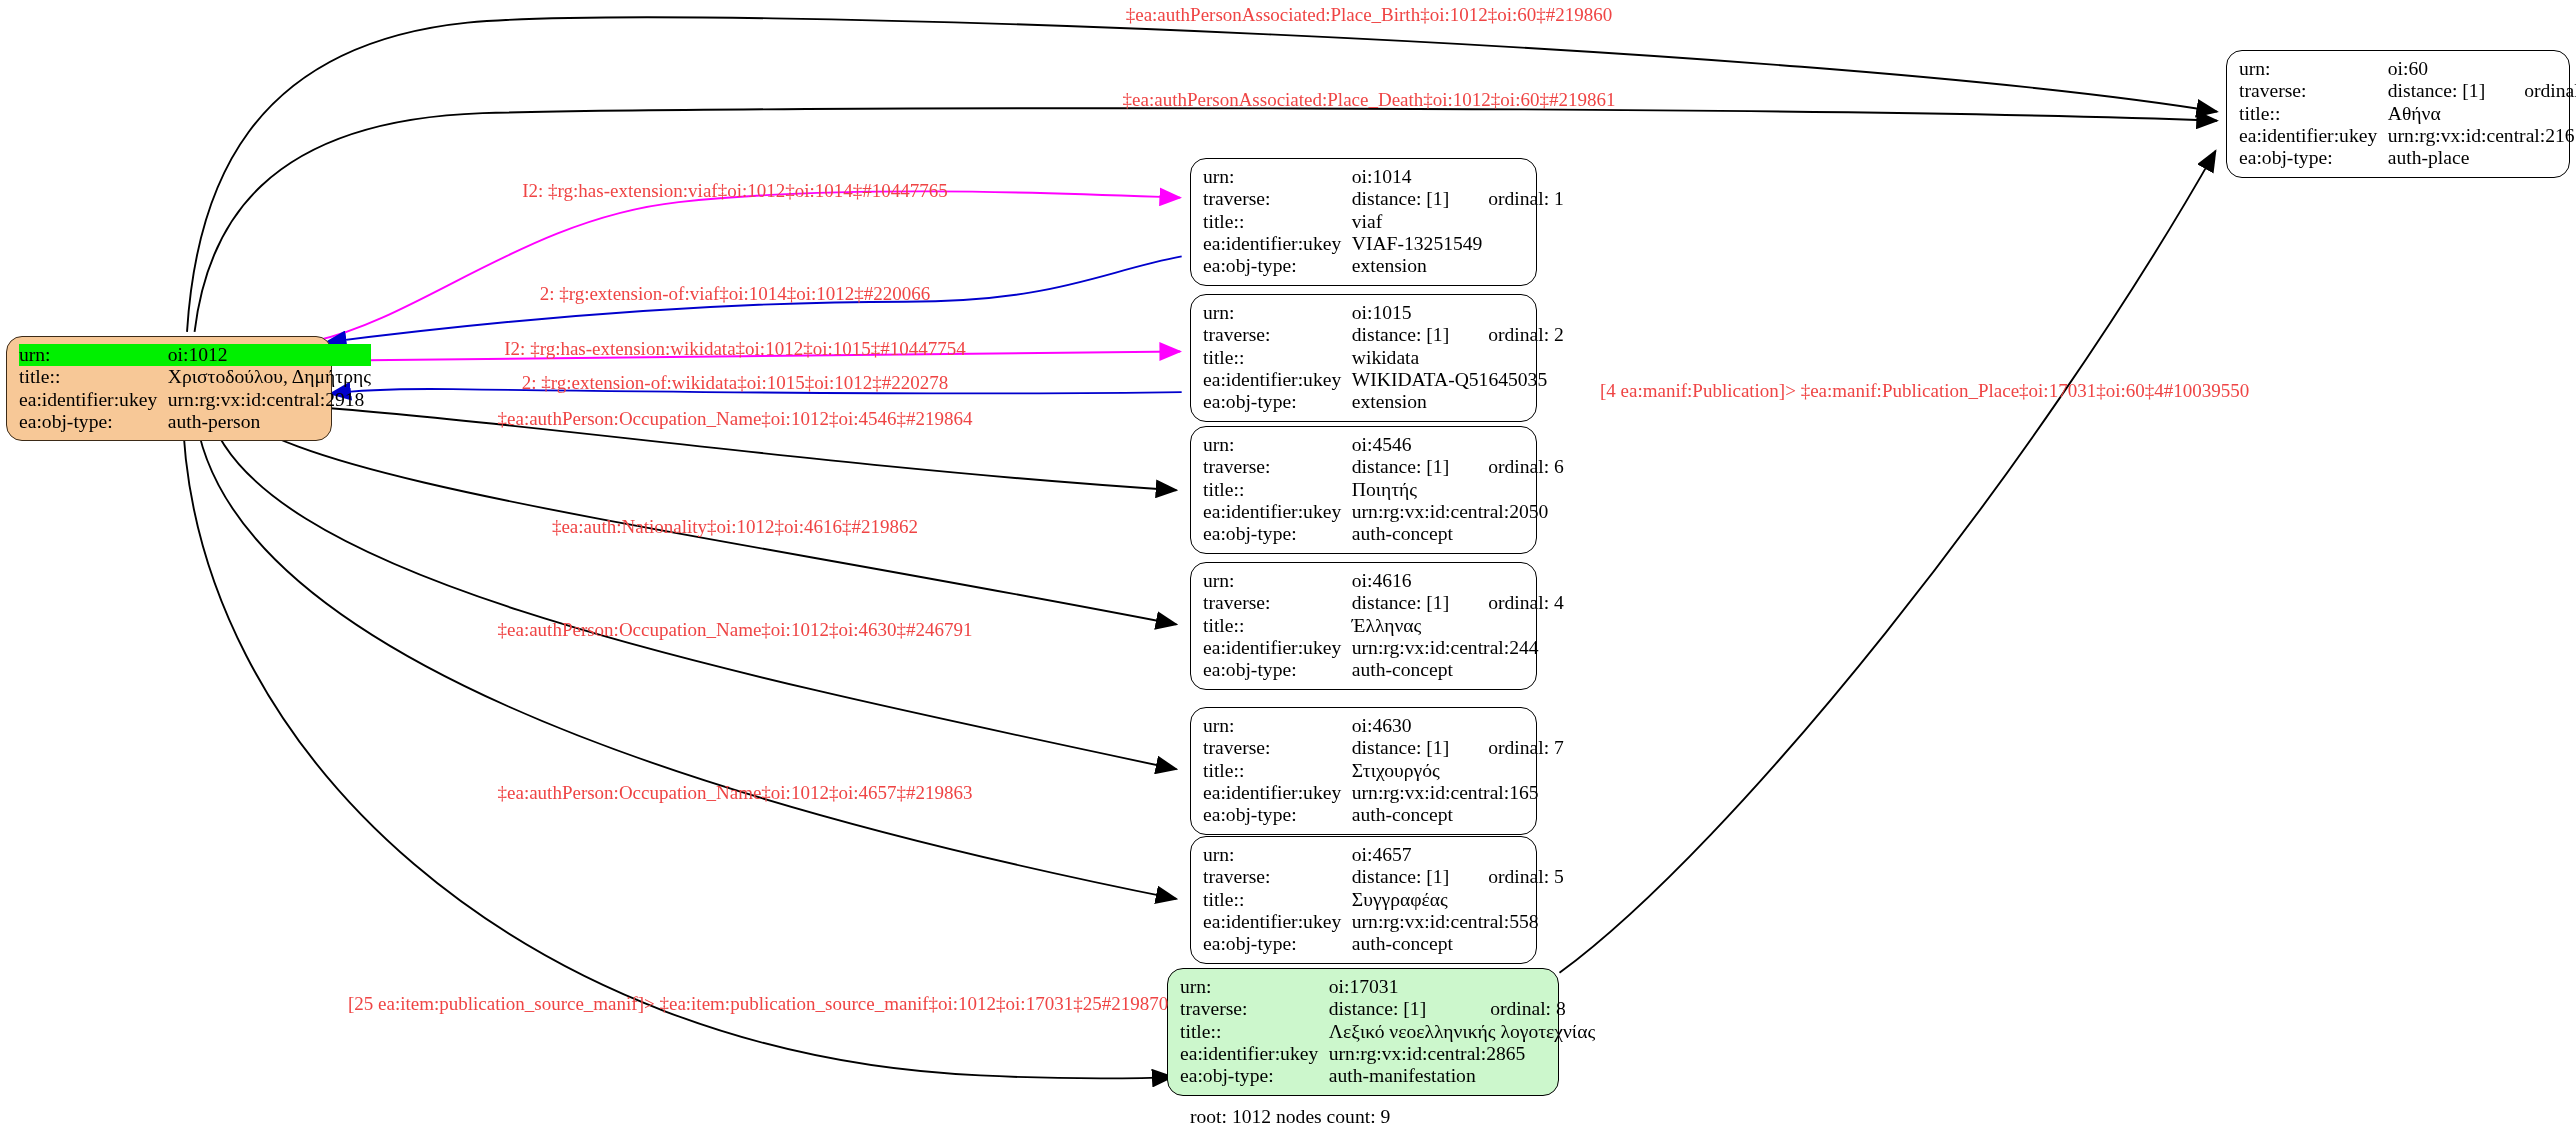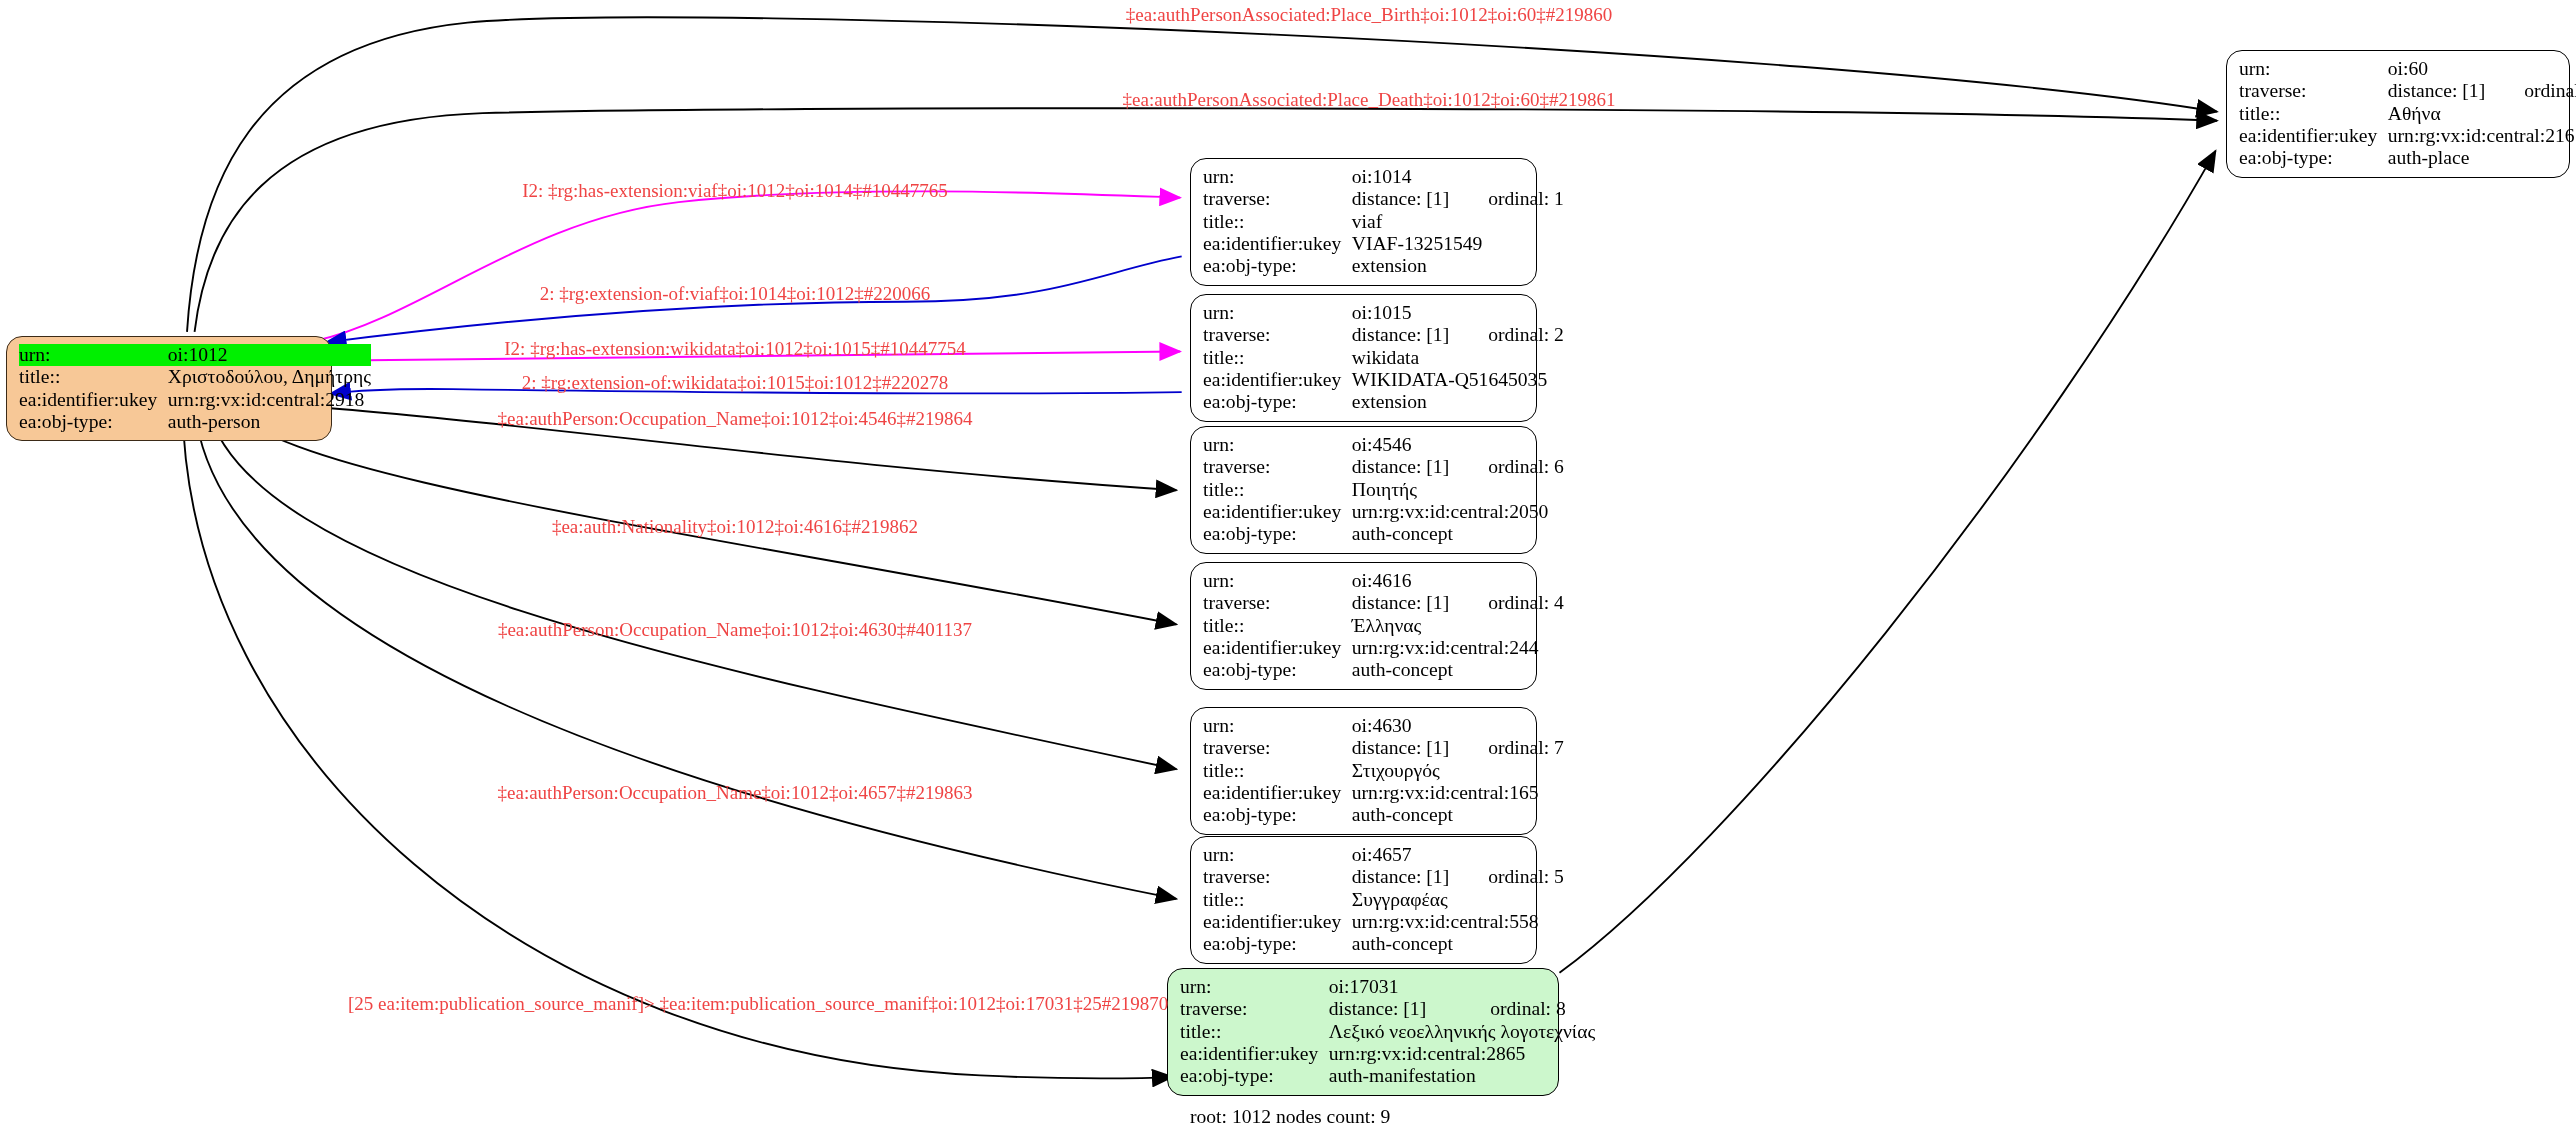--- a/index.html
+++ b/index.html
@@ -319,20 +319,21 @@
   </div>
 
   <div class="elabel center" style="left:1369px;top:4.5px;">‡ea:authPersonAssociated:Place_Birth‡oi:1012‡oi:60‡#219860</div>
   <div class="elabel center" style="left:1369px;top:90px;">‡ea:authPersonAssociated:Place_Death‡oi:1012‡oi:60‡#219861</div>
   <div class="elabel center" style="left:735px;top:181px;text-align:center;">I2: ‡rg:has-extension:viaf‡oi:1012‡oi:1014‡#10447765</div>
   <div class="elabel center" style="left:735px;top:284px;">2: ‡rg:extension-of:viaf‡oi:1014‡oi:1012‡#220066</div>
   <div class="elabel center" style="left:735px;top:339px;">I2: ‡rg:has-extension:wikidata‡oi:1012‡oi:1015‡#10447754</div>
   <div class="elabel center" style="left:735px;top:373px;">2: ‡rg:extension-of:wikidata‡oi:1015‡oi:1012‡#220278</div>
   <div class="elabel center" style="left:735px;top:409px;">‡ea:authPerson:Occupation_Name‡oi:1012‡oi:4546‡#219864</div>
   <div class="elabel center" style="left:735px;top:481px;margin-top:36px;">‡ea:auth:Nationality‡oi:1012‡oi:4616‡#219862</div>
-  <div class="elabel center" style="left:735px;top:620px;">‡ea:authPerson:Occupation_Name‡oi:1012‡oi:4630‡#401137</div>
+  <div class="elabel center" style="left:735px;top:620px;">‡ea:authPerson:Occupation_Name‡oi:1012‡oi:4630‡#246791</div>
   <div class="elabel center" style="left:735px;top:783px;">‡ea:authPerson:Occupation_Name‡oi:1012‡oi:4657‡#219863</div>
   <div class="elabel" style="left:348px;top:994px;">[25 ea:item:publication_source_manif]&gt; ‡ea:item:publication_source_manif‡oi:1012‡oi:17031‡25#219870</div>
+  <div class="elabel" style="left:1600px;top:381px;">[4 ea:manif:Publication]&gt; ‡ea:manif:Publication_Place‡oi:17031‡oi:60‡4#10039550</div>
 
   <div class="footer" style="left:1190px;top:1106px;">root: 1012 nodes count: 9</div>
 
 </div>
 
 
 </body></html>

